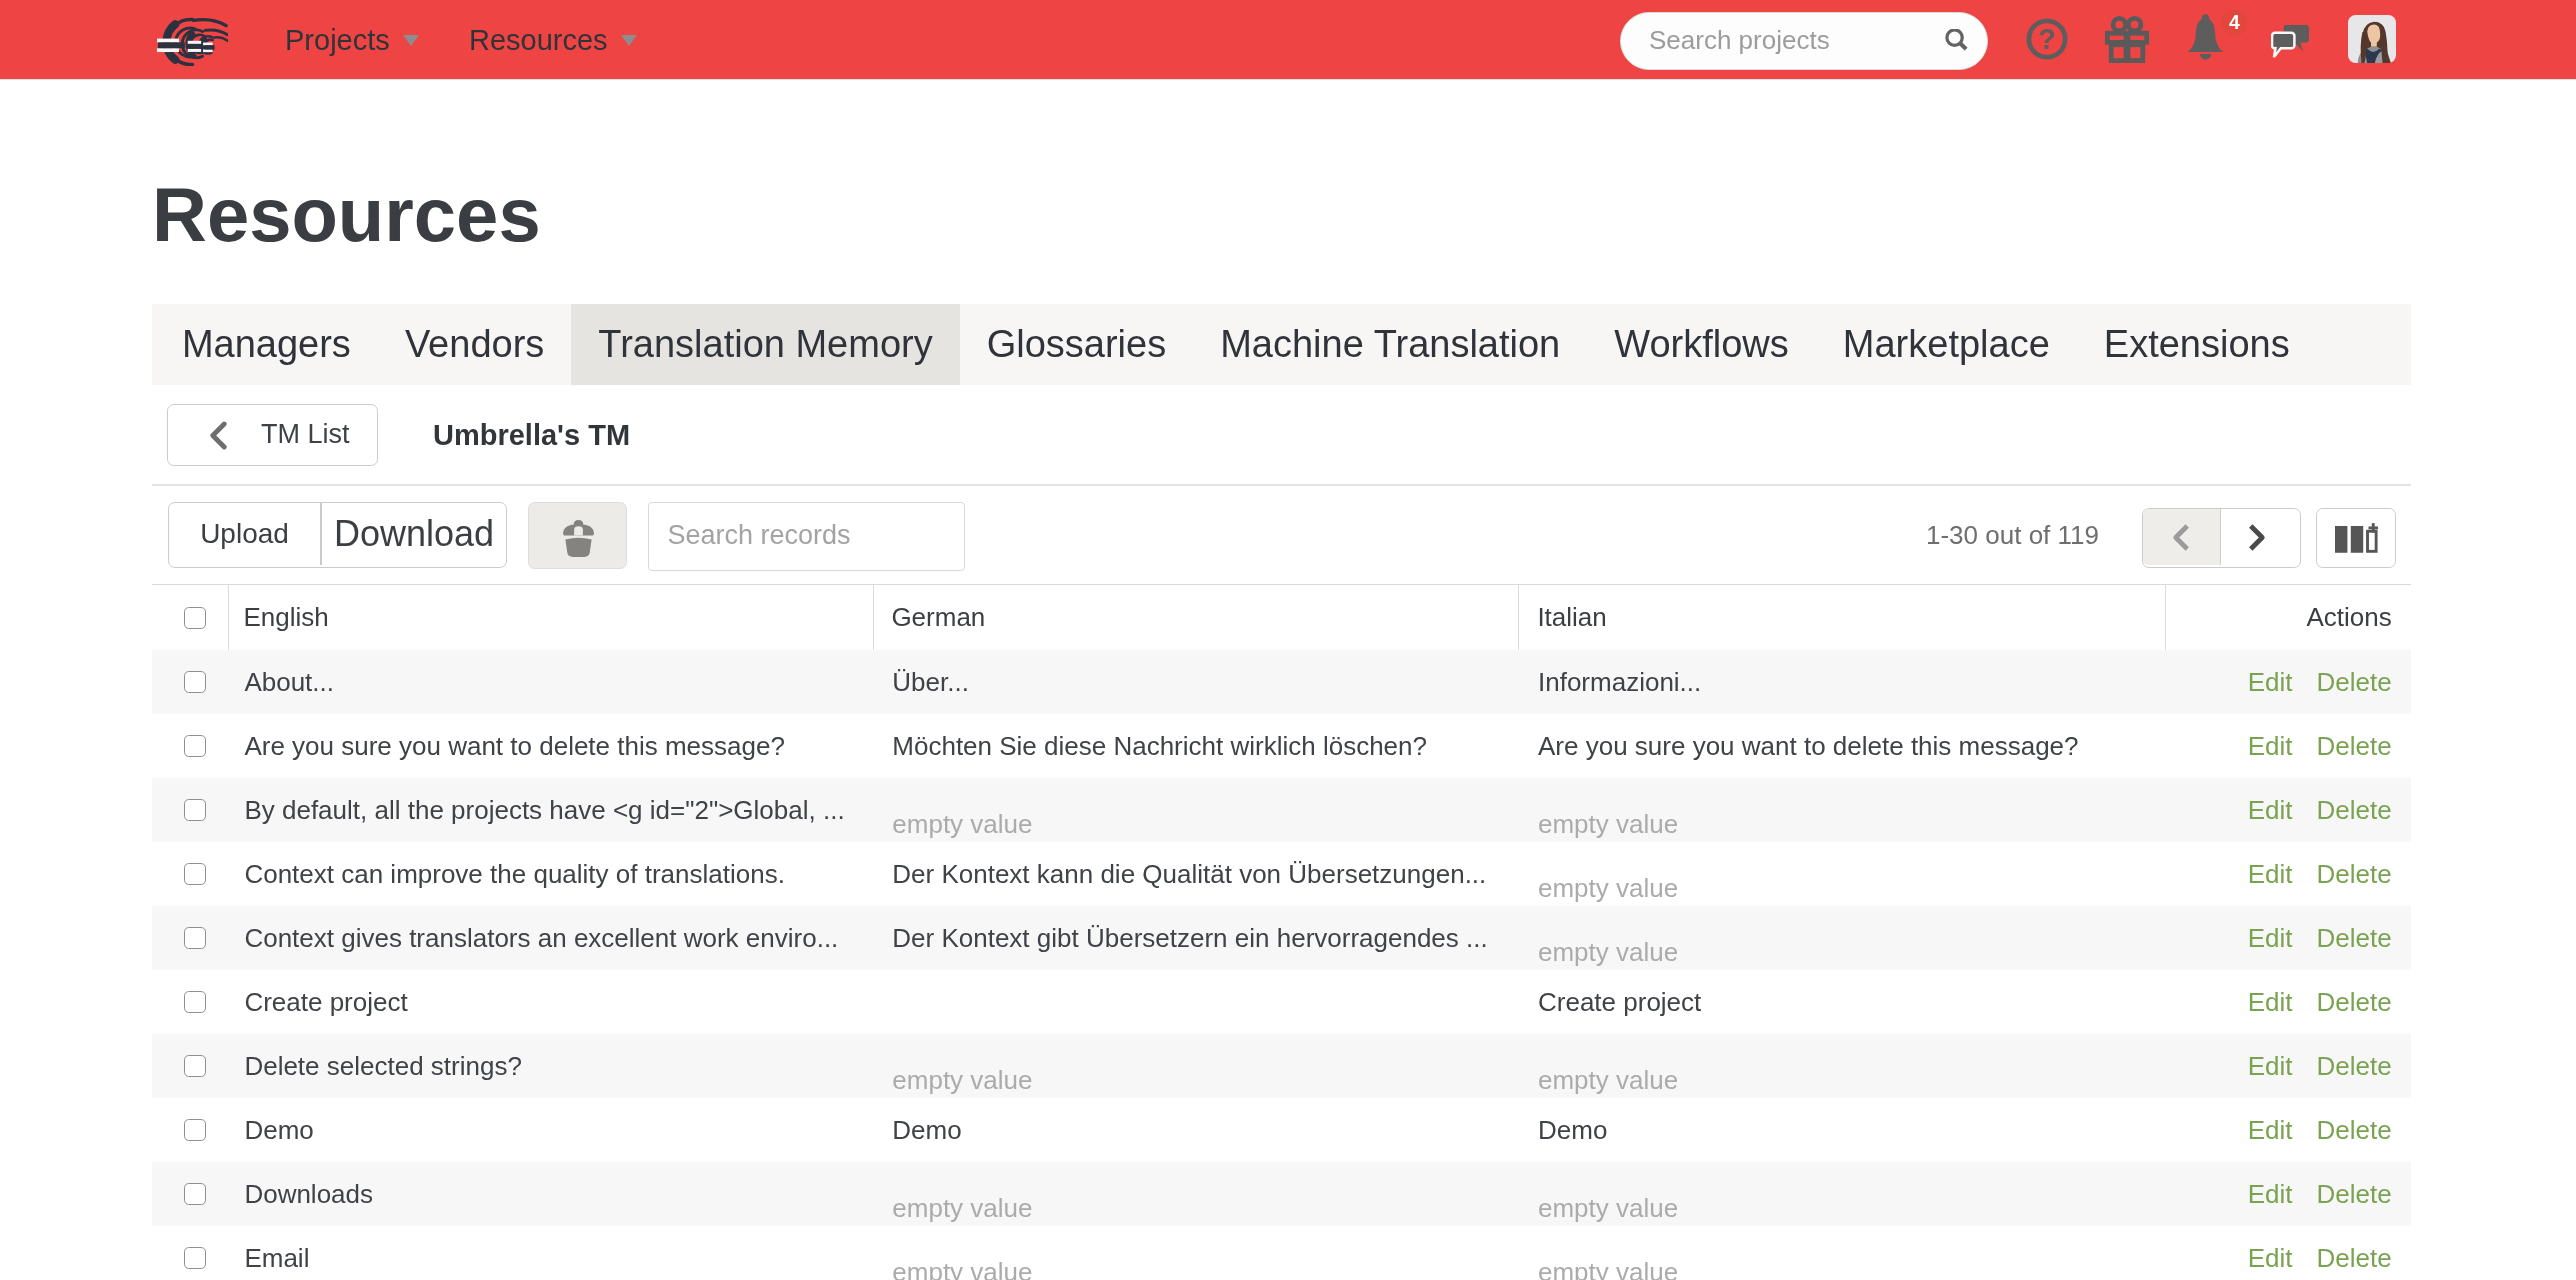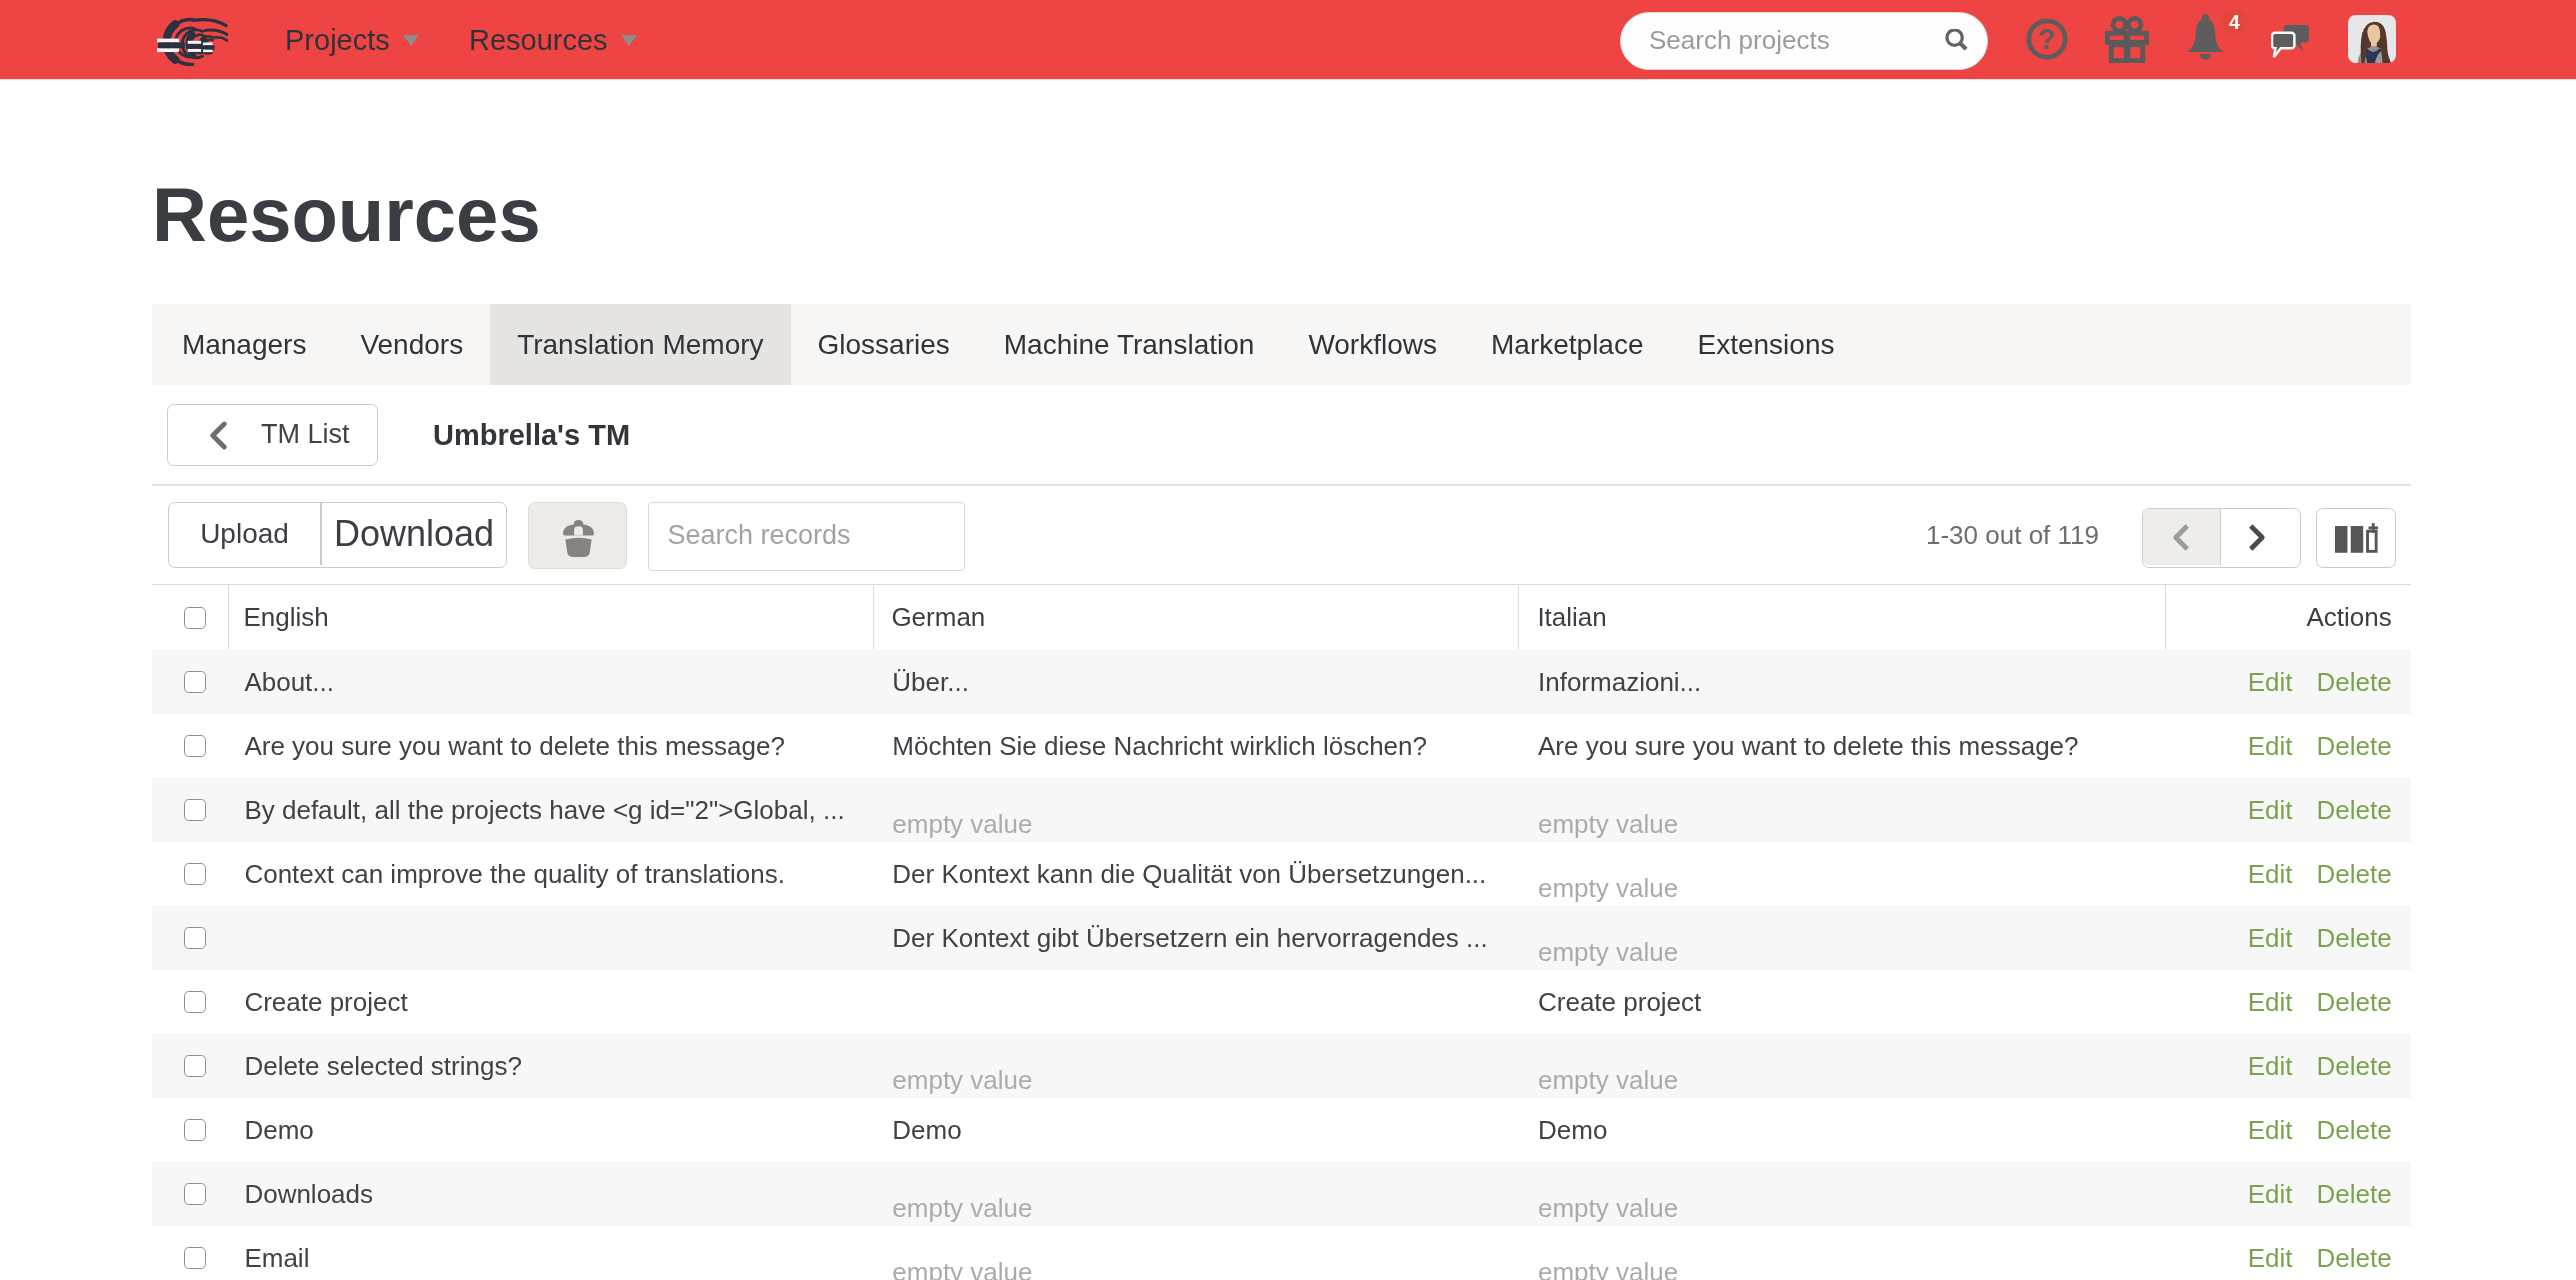--- a/index.html
+++ b/index.html
@@ -14,21 +14,21 @@
 #srch { position:absolute; left:1620px; top:11.6px; width:368px; height:58px; background:#fdfdfd; border:1.9px solid #d9d9d9; border-radius:30px; }
 #srch span { position:absolute; left:28px; top:0; line-height:55px; font-size:26px; color:#9c9c9c; }
 #srch svg { position:absolute; left:323px; top:16.4px; }
 .hicon { position:absolute; top:0; }
 
 
 #title { position:absolute; left:152px; top:171px; font-size:76px; font-weight:bold; color:#3a3d42; letter-spacing:0px; }
 
 
 #tabs { position:absolute; left:152px; top:304px; width:2259px; height:81px; background:#f7f6f5; white-space:nowrap; padding-left:2.9px; }
-#tabs .tab { display:inline-block; height:81px; line-height:81px; padding:0 27px; font-size:28px; color:#30343a; }
+#tabs .tab { display:inline-block; height:81px; line-height:81px; padding:0 27px; font-size:38px; color:#30343a; }
 #tabs .tab.act { background:#e6e4e1; }
 
 
 #tmlbtn { position:absolute; left:167px; top:404px; width:211px; height:62px; background:#fff; border:1.9px solid #cccccc; border-radius:6.8px; }
 #tmlbtn span { position:absolute; left:93px; top:0; line-height:58px; font-size:27px; color:#3e4145; }
 #tmtitle { position:absolute; left:433px; top:404px; height:62px; line-height:62px; font-size:29px; font-weight:bold; color:#323539; }
 #div1 { position:absolute; left:152px; top:484px; width:2259px; height:1.9px; background:#e5e3e1; }
 
 
 #btngrp { position:absolute; left:168px; top:502px; width:339px; height:66px; border:1.9px solid #cbcbcb; border-radius:6.8px; background:#fff; }
@@ -255,20 +255,21 @@
       </div>
       <div class="cell c4">
         <span class="lnk e">Edit</span>
         <span class="lnk">Delete</span>
       </div>
     </div>
   <div class="tr odd">
       <div class="cell c0">
         <span class="cb"></span>
       </div>
+      <div class="cell c1">Context gives translators an excellent work enviro...</div>
       <div class="cell c2">Der Kontext gibt Übersetzern ein hervorragendes ...</div>
       <div class="cell c3">
         <span class="ev">empty value</span>
       </div>
       <div class="cell c4">
         <span class="lnk e">Edit</span>
         <span class="lnk">Delete</span>
       </div>
     </div>
   <div class="tr">

